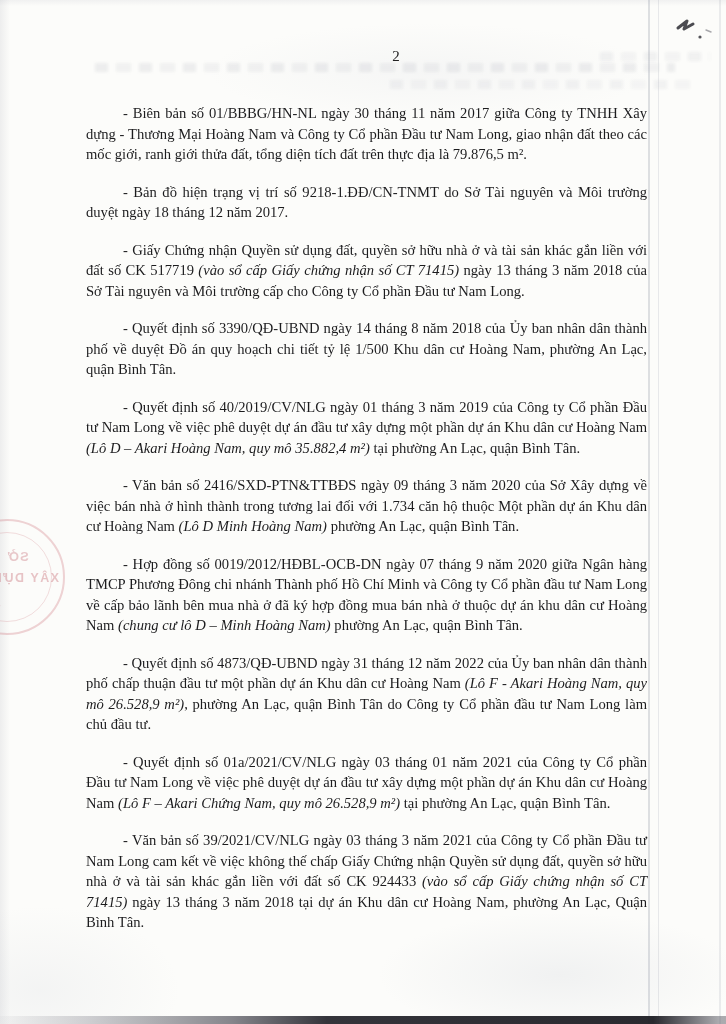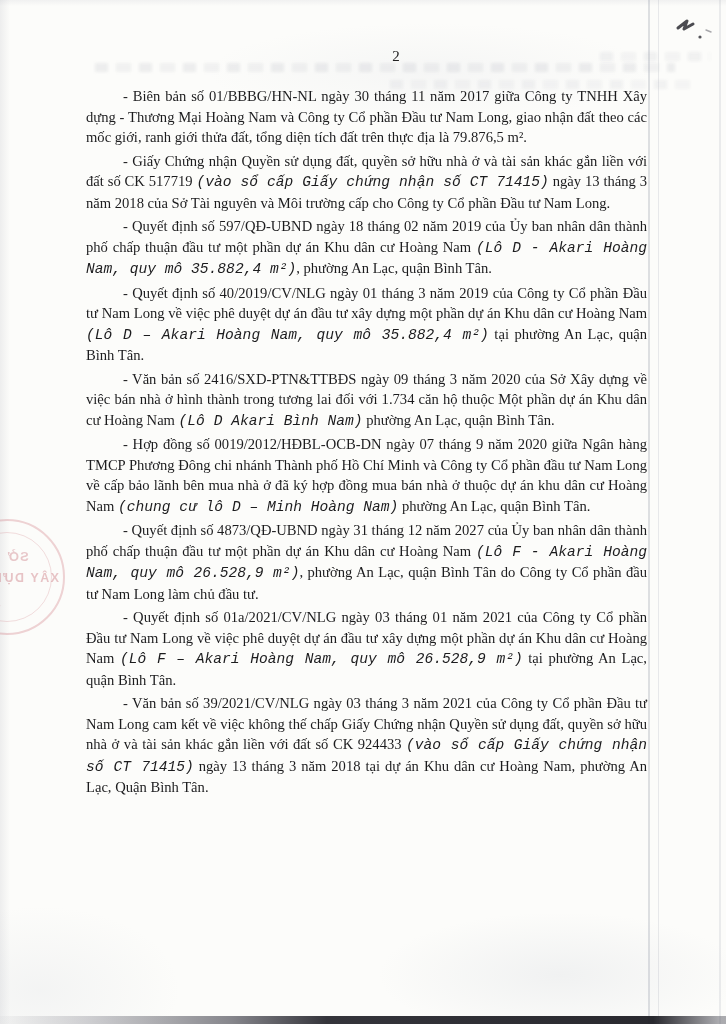--- a/index.html
+++ b/index.html
@@ -35,26 +35,25 @@
   .doc-body {
     position: absolute;
     top: 86px;
     left: 86px;
     width: 561px;
     font-size: 14.6px;
     line-height: 20.5px;
     text-align: justify;
   }
   .doc-body p.para {
-    margin: 0 0 3px 0;
+    margin: 17px 0 3px 0;
     text-indent: 37px;
   }
   .doc-body em {
     font-style: italic;
-    font-family: Liberation Mono, monospace;
   }
   
   .scanline {
     position: absolute;
     top: 0;
     bottom: 0;
     pointer-events: none;
   }
   .scanline.l1 { left: 648px; width: 2px; background: rgba(150,154,168,0.30); }
   .scanline.l2 { left: 658px; width: 1px; background: rgba(160,164,176,0.22); }
@@ -153,27 +152,28 @@
 <div class="page">
 
   <div class="ghost" style="left:95px; top:63px; width:580px;"></div>
   <div class="ghost" style="left:390px; top:80px; width:300px; opacity:.7;"></div>
   <div class="ghost" style="left:600px; top:52px; width:110px; opacity:.8;"></div>
 
   <div class="page-number">2</div>
 
   <div class="doc-body">
       <p class="para"><span>- Biên bản số 01/BBBG/HN-NL ngày 30 tháng 11 năm 2017 giữa Công ty TNHH Xây dựng - Thương Mại Hoàng Nam và Công ty Cổ phần Đầu tư Nam Long, giao nhận đất theo các mốc giới, ranh giới thửa đất, tổng diện tích đất trên thực địa là 79.876,5 m².</span></p>
+      <p class="para"><span>- Bản đồ hiện trạng vị trí số 9218-1.ĐĐ/CN-TNMT do Sở Tài nguyên và Môi trường duyệt ngày 18 tháng 12 năm 2017.</span></p>
       <p class="para"><span>- Giấy Chứng nhận Quyền sử dụng đất, quyền sở hữu nhà ở và tài sản khác gắn liền với đất số CK 517719 </span><em>(vào sổ cấp Giấy chứng nhận số CT 71415)</em><span> ngày 13 tháng 3 năm 2018 của Sở Tài nguyên và Môi trường cấp cho Công ty Cổ phần Đầu tư Nam Long.</span></p>
-      <p class="para"><span>- Quyết định số 597/QĐ-UBND ngày 18 tháng 02 năm 2019 của Ủy ban nhân dân thành phố chấp thuận đầu tư một phần dự án Khu dân cư Hoàng Nam </span><em>(Lô D - Akari Hoàng Nam, quy mô 35.882,4 m²)</em><span>, phường An Lạc, quận Bình Tân.</span></p>
+      <p class="para"><span>- Quyết định số 3390/QĐ-UBND ngày 14 tháng 8 năm 2018 của Ủy ban nhân dân thành phố về duyệt Đồ án quy hoạch chi tiết tỷ lệ 1/500 Khu dân cư Hoàng Nam, phường An Lạc, quận Bình Tân.</span></p>
       <p class="para"><span>- Quyết định số 40/2019/CV/NLG ngày 01 tháng 3 năm 2019 của Công ty Cổ phần Đầu tư Nam Long về việc phê duyệt dự án đầu tư xây dựng một phần dự án Khu dân cư Hoàng Nam </span><em>(Lô D – Akari Hoàng Nam, quy mô 35.882,4 m²)</em><span> tại phường An Lạc, quận Bình Tân.</span></p>
-      <p class="para"><span>- Văn bản số 2416/SXD-PTN&amp;TTBĐS ngày 09 tháng 3 năm 2020 của Sở Xây dựng về việc bán nhà ở hình thành trong tương lai đối với 1.734 căn hộ thuộc Một phần dự án Khu dân cư Hoàng Nam </span><em>(Lô D Akari Bình Nam)</em><span> phường An Lạc, quận Bình Tân.</span></p>
+      <p class="para"><span>- Văn bản số 2416/SXD-PTN&amp;TTBĐS ngày 09 tháng 3 năm 2020 của Sở Xây dựng về việc bán nhà ở hình thành trong tương lai đối với 1.734 căn hộ thuộc Một phần dự án Khu dân cư Hoàng Nam </span><em>(Lô D Minh Hoàng Nam)</em><span> phường An Lạc, quận Bình Tân.</span></p>
       <p class="para"><span>- Hợp đồng số 0019/2012/HĐBL-OCB-DN ngày 07 tháng 9 năm 2020 giữa Ngân hàng TMCP Phương Đông chi nhánh Thành phố Hồ Chí Minh và Công ty Cổ phần đầu tư Nam Long về cấp bảo lãnh bên mua nhà ở đã ký hợp đồng mua bán nhà ở thuộc dự án khu dân cư Hoàng Nam </span><em>(chung cư lô D – Minh Hoàng Nam)</em><span> phường An Lạc, quận Bình Tân.</span></p>
-      <p class="para"><span>- Quyết định số 4873/QĐ-UBND ngày 31 tháng 12 năm 2027 của  Ủy ban nhân dân thành phố chấp thuận đầu tư một phần dự án Khu dân cư Hoàng Nam </span><em>(Lô F - Akari Hoàng Nam, quy mô 26.528,9 m²)</em><span>, phường An Lạc, quận Bình Tân do Công ty Cổ phần đầu tư Nam Long làm chủ đầu tư.</span></p>
-      <p class="para"><span>- Quyết định số 01a/2021/CV/NLG ngày 03 tháng 01 năm 2021 của Công ty Cổ phần Đầu tư Nam Long về việc phê duyệt dự án đầu tư xây dựng một phần dự án Khu dân cư Hoàng Nam </span><em>(Lô F – Akari Hoàng Nam, quy mô 26.528,9 m²)</em><span> tại phường An Lạc, quận Bình Tân.</span></p>
+      <p class="para"><span>- Quyết định số 4873/QĐ-UBND ngày 31 tháng 12 năm 2022 của  Ủy ban nhân dân thành phố chấp thuận đầu tư một phần dự án Khu dân cư Hoàng Nam </span><em>(Lô F - Akari Hoàng Nam, quy mô 26.528,9 m²)</em><span>, phường An Lạc, quận Bình Tân do Công ty Cổ phần đầu tư Nam Long làm chủ đầu tư.</span></p>
+      <p class="para"><span>- Quyết định số 01a/2021/CV/NLG ngày 03 tháng 01 năm 2021 của Công ty Cổ phần Đầu tư Nam Long về việc phê duyệt dự án đầu tư xây dựng một phần dự án Khu dân cư Hoàng Nam </span><em>(Lô F – Akari Chứng Nam, quy mô 26.528,9 m²)</em><span> tại phường An Lạc, quận Bình Tân.</span></p>
       <p class="para"><span>- Văn bản số 39/2021/CV/NLG ngày 03 tháng 3 năm 2021 của Công ty Cổ phần Đầu tư Nam Long cam kết về việc không thế chấp Giấy Chứng nhận Quyền sử dụng đất, quyền sở hữu nhà ở và tài sản khác gắn liền với đất số CK 924433 </span><em>(vào sổ cấp Giấy chứng nhận số CT 71415)</em><span> ngày 13 tháng 3 năm 2018 tại dự án Khu dân cư Hoàng Nam, phường An Lạc, Quận Bình Tân.</span></p>
     </div>
 
   <div class="stamp">
     <div class="ring-outer"></div>
     <div class="ring-inner"></div>
     <div class="stamp-text-top">SỞ</div>
     <div class="stamp-text-mid">XÂY DỰNG</div>
     <div class="stamp-text-bottom">· · · · ·</div>
   </div>

